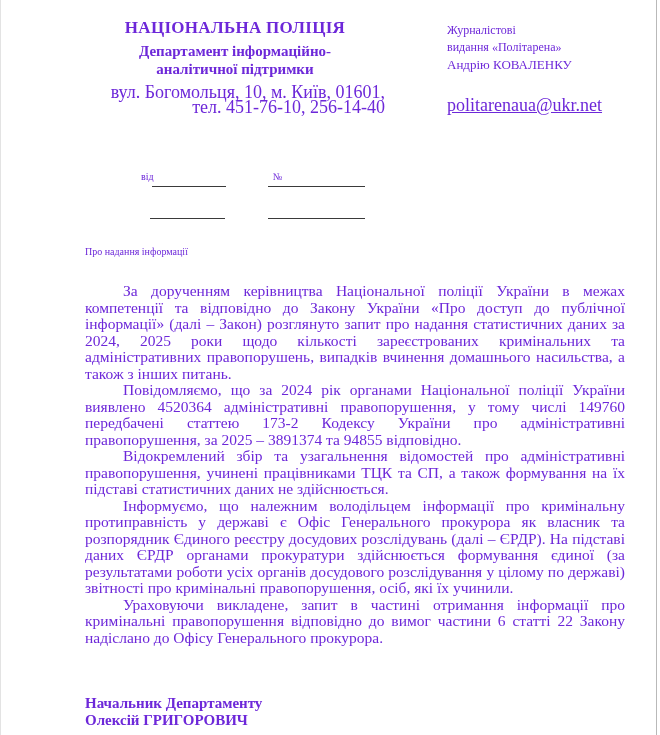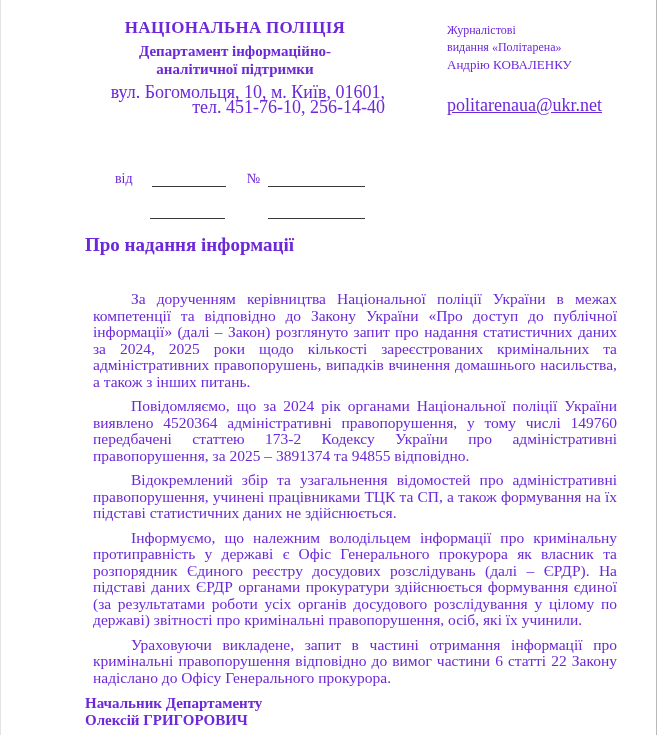--- a/index.html
+++ b/index.html
@@ -32,32 +32,32 @@
   .addr-block { margin-top: 7px; }
   
   .recipient {
     position: absolute; left: 447px; top: 22px; width: 190px;
     text-align: left;
   }
   .recipient .role { font-size: 12px; line-height: 17px; }
   .recipient .name { font-size: 13px; line-height: 18px; font-weight: normal; }
   .recipient .mail { font-size: 18px; margin-top: 21px; text-decoration: underline; }
   
-  .ref-label { position: absolute; font-size: 14px; }
+  .ref-label { position: absolute; font-size: 10px; margin-left: 26px; }
   .fill-line { position: absolute; height: 1px; border-bottom: 1.5px solid #3a3a3a; }
   
   .subject {
-    position: absolute; left: 85px; top: 234px;
-    font-weight: bold; font-size: 19px;
+    position: absolute; left: 85px; top: 246px;
+    font-weight: normal; font-size: 10px;
   }
   .body-text {
     position: absolute; left: 85px; top: 283px; width: 540px;
     font-size: 15.5px; line-height: 16.5px; text-align: justify;
   }
-  .body-text p { margin: 8px; text-indent: 38px; }
+  .body-text p { margin: 0; text-indent: 38px; }
   
   .signature {
     position: absolute; left: 85px; top: 695px; width: 540px;
     display: flex; justify-content: space-between;
     font-weight: bold; font-size: 15px; flex-direction: column;
   }
 </style>
 </head>
 <body>
 

